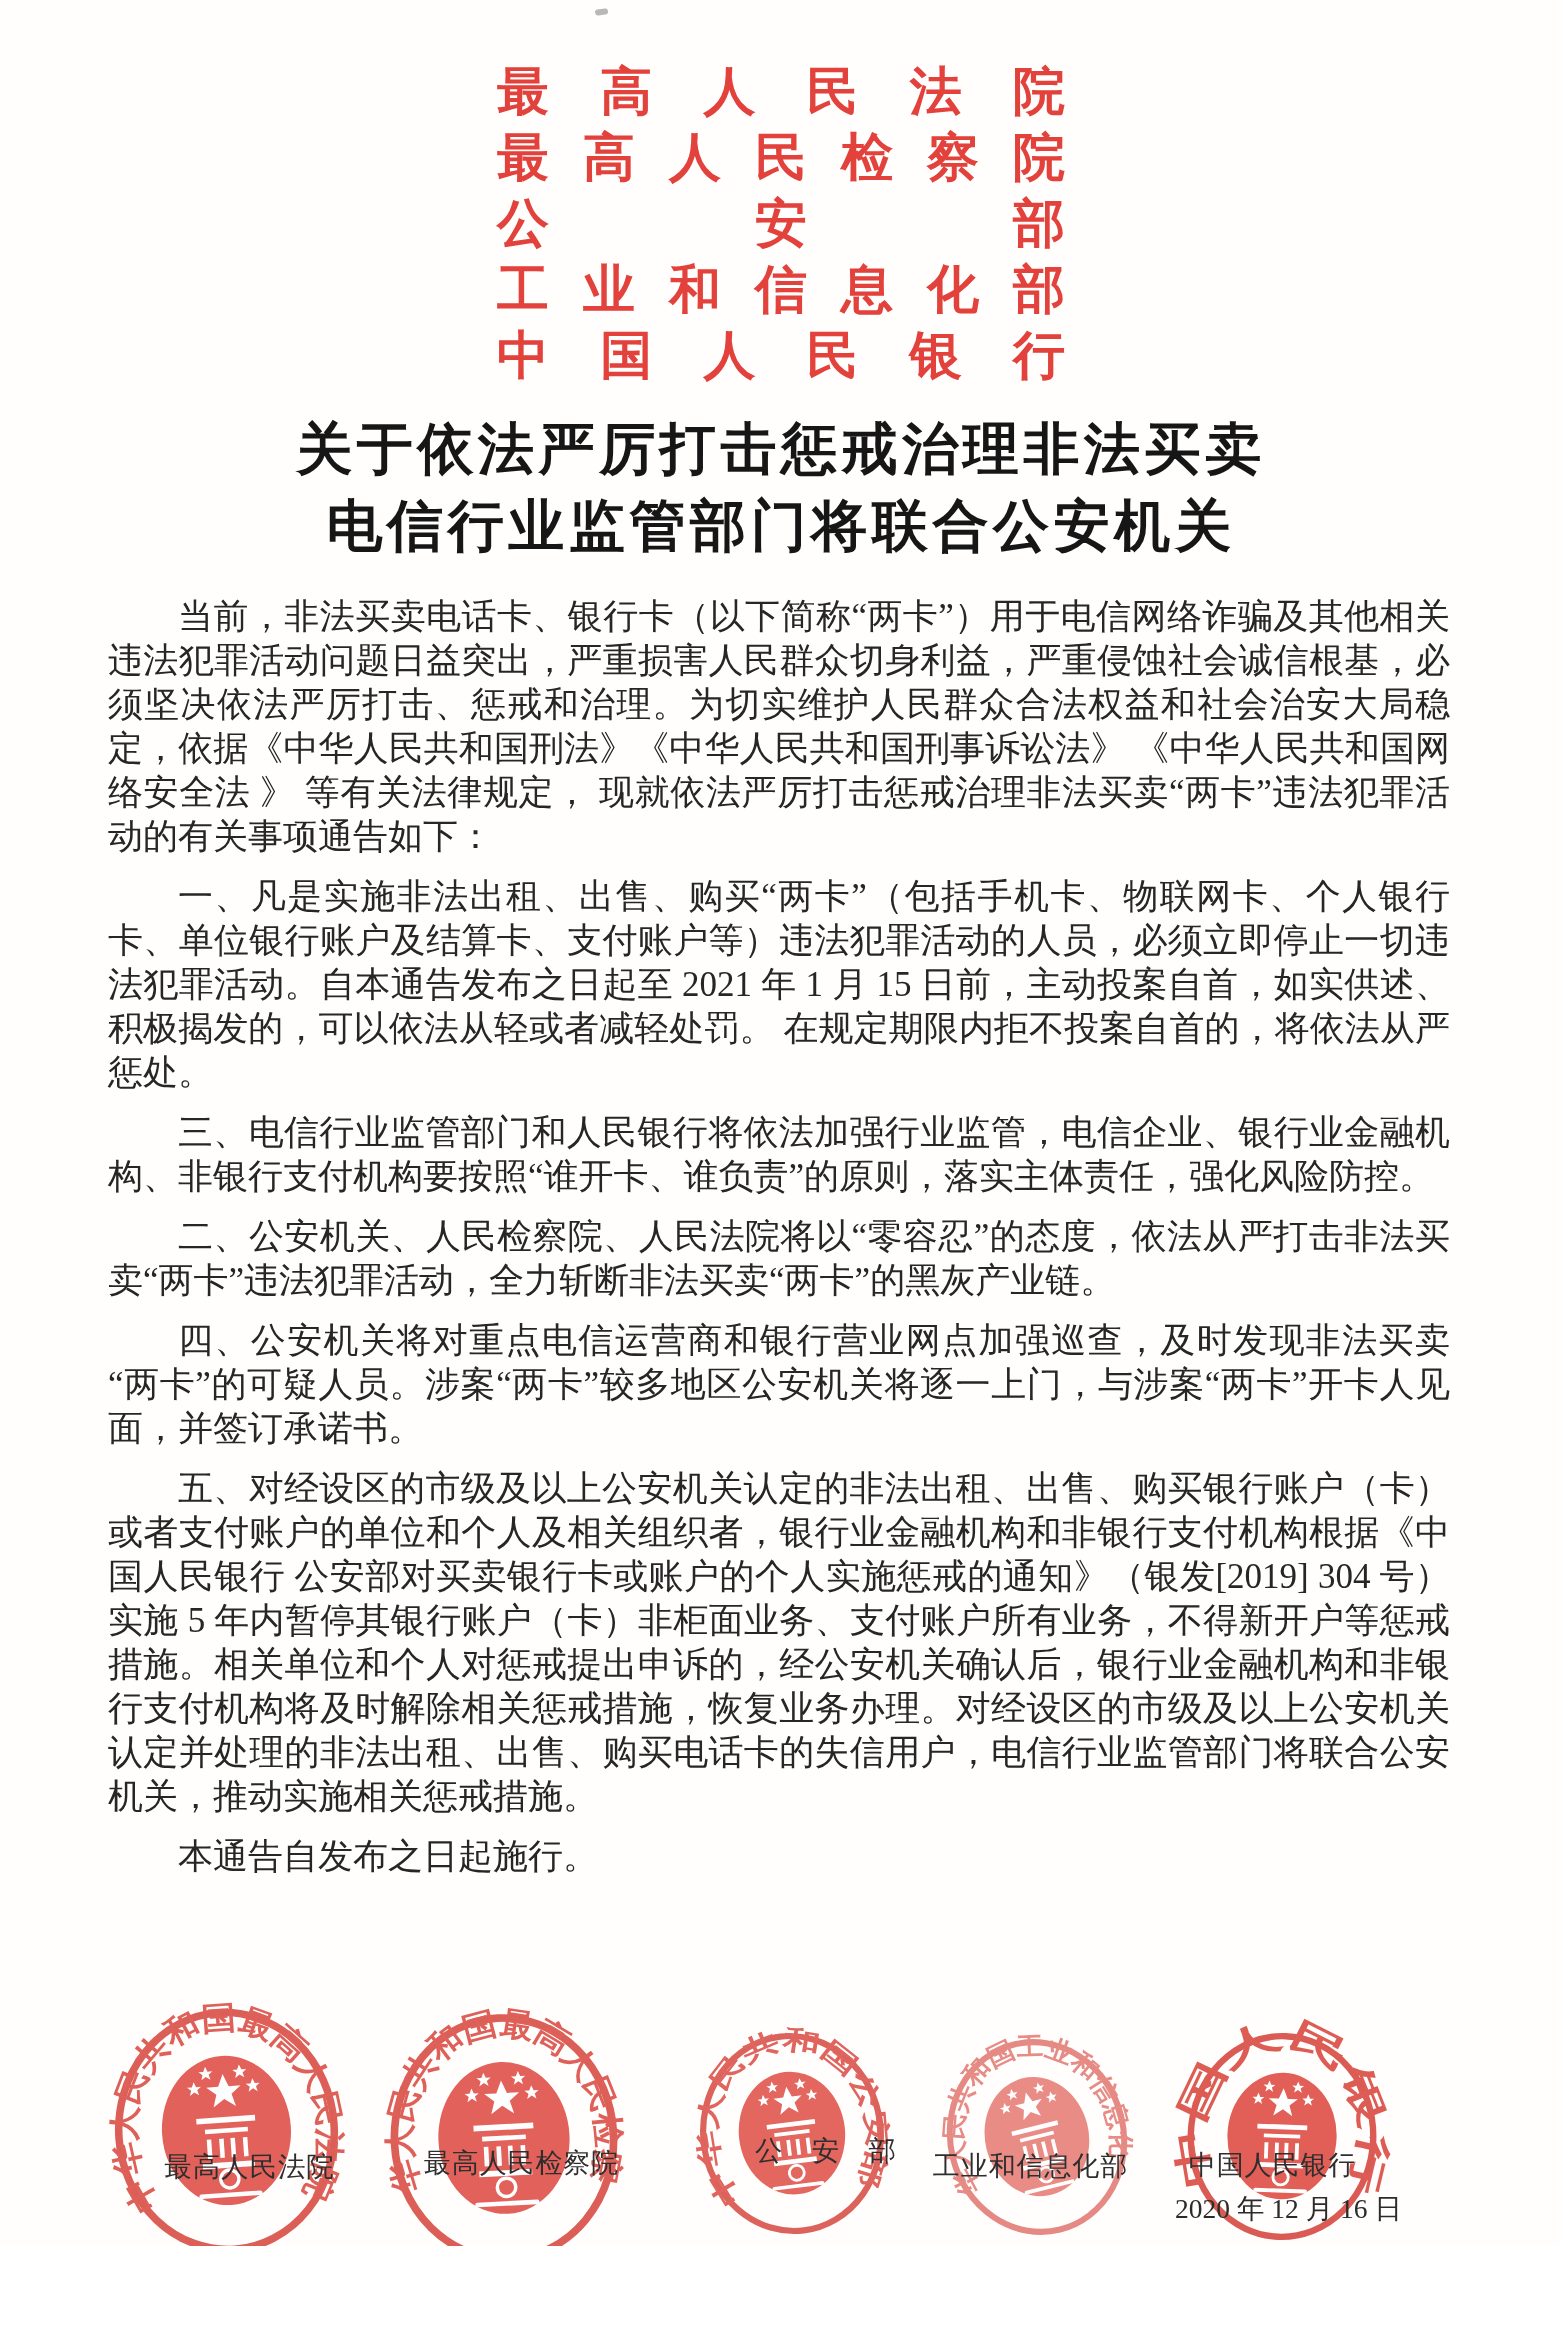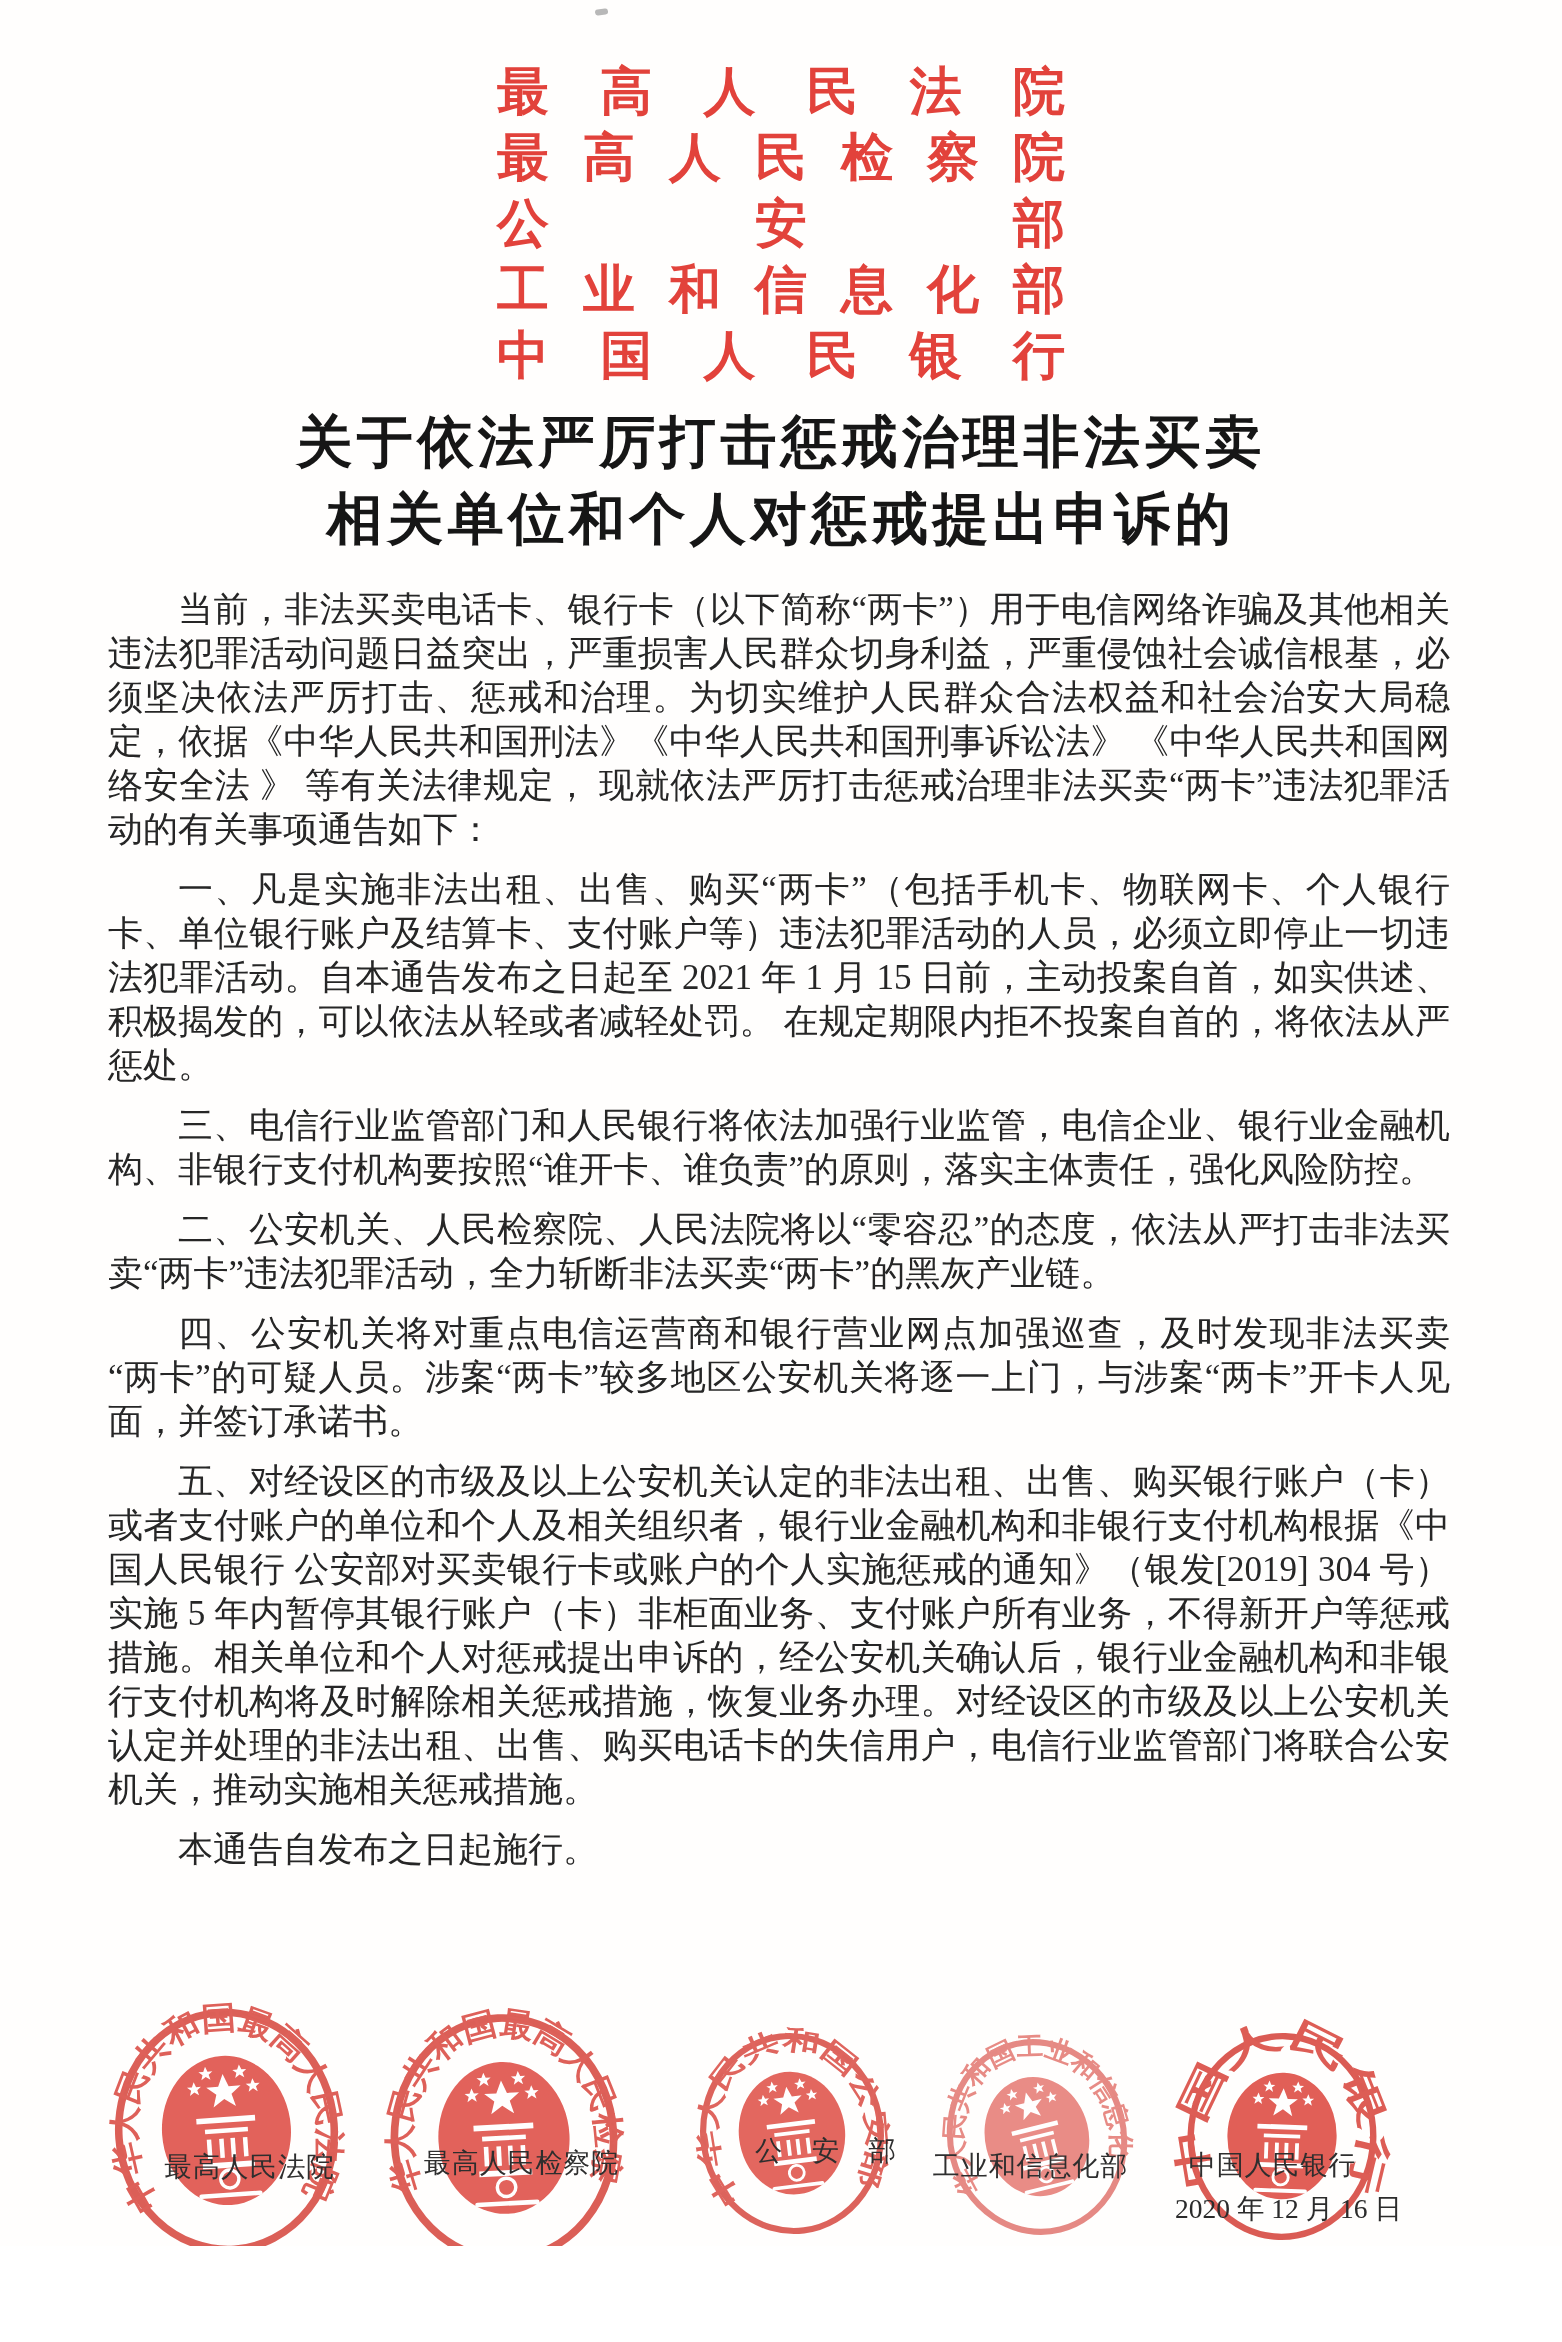--- a/index.html
+++ b/index.html
@@ -20,21 +20,21 @@
   .gov-header .hline{
     height:66px;line-height:66px;
     font-size:52px;font-weight:700;color:#e2423b;
     text-align:justify;text-align-last:justify;
     text-justify:inter-character;
     white-space:nowrap;
   }
 
   
   .doc-title{
-    margin:14px 0 0;padding:0;
+    margin:21px 0 0;padding:0;
     text-align:center;color:#161616;
     font-family:"Liberation Sans","DejaVu Sans",sans-serif;
     font-weight:700;font-size:56px;line-height:77px;letter-spacing:4.6px;
   }
 
   
   .doc-body{margin:31px 96px 0 92px;}
   .doc-body p{
     margin:16px;padding:0;
     font-size:35px;line-height:44px;color:#262626;
@@ -106,21 +106,21 @@
   <header class="gov-header">
     <div class="hline">最高人民法院</div>
     <div class="hline">最高人民检察院</div>
     <div class="hline">公安部</div>
     <div class="hline">工业和信息化部</div>
     <div class="hline">中国人民银行</div>
   </header>
 
   <h1 class="doc-title">
     <span>关于依法严厉打击惩戒治理非法买卖</span><br>
-    <span>相关单位和个人对惩戒提出申诉的</span>
+    <span>电信行业监管部门将联合公安机关</span>
   </h1>
 
   <main class="doc-body">
     <p>当前，非法买卖电话卡、银行卡（以下简称“两卡”）用于电信网络诈骗及其他相关违法犯罪活动问题日益突出，严重损害人民群众切身利益，严重侵蚀社会诚信根基，必须坚决依法严厉打击、惩戒和治理。为切实维护人民群众合法权益和社会治安大局稳定，依据《中华人民共和国刑法》《中华人民共和国刑事诉讼法》 《中华人民共和国网络安全法 》 等有关法律规定， 现就依法严厉打击惩戒治理非法买卖“两卡”违法犯罪活动的有关事项通告如下：</p>
     <p>一、凡是实施非法出租、出售、购买“两卡”（包括手机卡、物联网卡、个人银行卡、单位银行账户及结算卡、支付账户等）违法犯罪活动的人员，必须立即停止一切违法犯罪活动。自本通告发布之日起至 2021 年 1 月 15 日前，主动投案自首，如实供述、积极揭发的，可以依法从轻或者减轻处罚。 在规定期限内拒不投案自首的，将依法从严惩处。</p>
     <p>三、电信行业监管部门和人民银行将依法加强行业监管，电信企业、银行业金融机构、非银行支付机构要按照“谁开卡、谁负责”的原则，落实主体责任，强化风险防控。</p>
     <p>二、公安机关、人民检察院、人民法院将以“零容忍”的态度，依法从严打击非法买卖“两卡”违法犯罪活动，全力斩断非法买卖“两卡”的黑灰产业链。</p>
     <p>四、公安机关将对重点电信运营商和银行营业网点加强巡查，及时发现非法买卖“两卡”的可疑人员。涉案“两卡”较多地区公安机关将逐一上门，与涉案“两卡”开卡人见面，并签订承诺书。</p>
     <p>五、对经设区的市级及以上公安机关认定的非法出租、出售、购买银行账户（卡）或者支付账户的单位和个人及相关组织者，银行业金融机构和非银行支付机构根据《中国人民银行 公安部对买卖银行卡或账户的个人实施惩戒的通知》（银发[2019] 304 号）实施 5 年内暂停其银行账户（卡）非柜面业务、支付账户所有业务，不得新开户等惩戒措施。相关单位和个人对惩戒提出申诉的，经公安机关确认后，银行业金融机构和非银行支付机构将及时解除相关惩戒措施，恢复业务办理。对经设区的市级及以上公安机关认定并处理的非法出租、出售、购买电话卡的失信用户，电信行业监管部门将联合公安机关，推动实施相关惩戒措施。</p>
     <p>本通告自发布之日起施行。</p>

